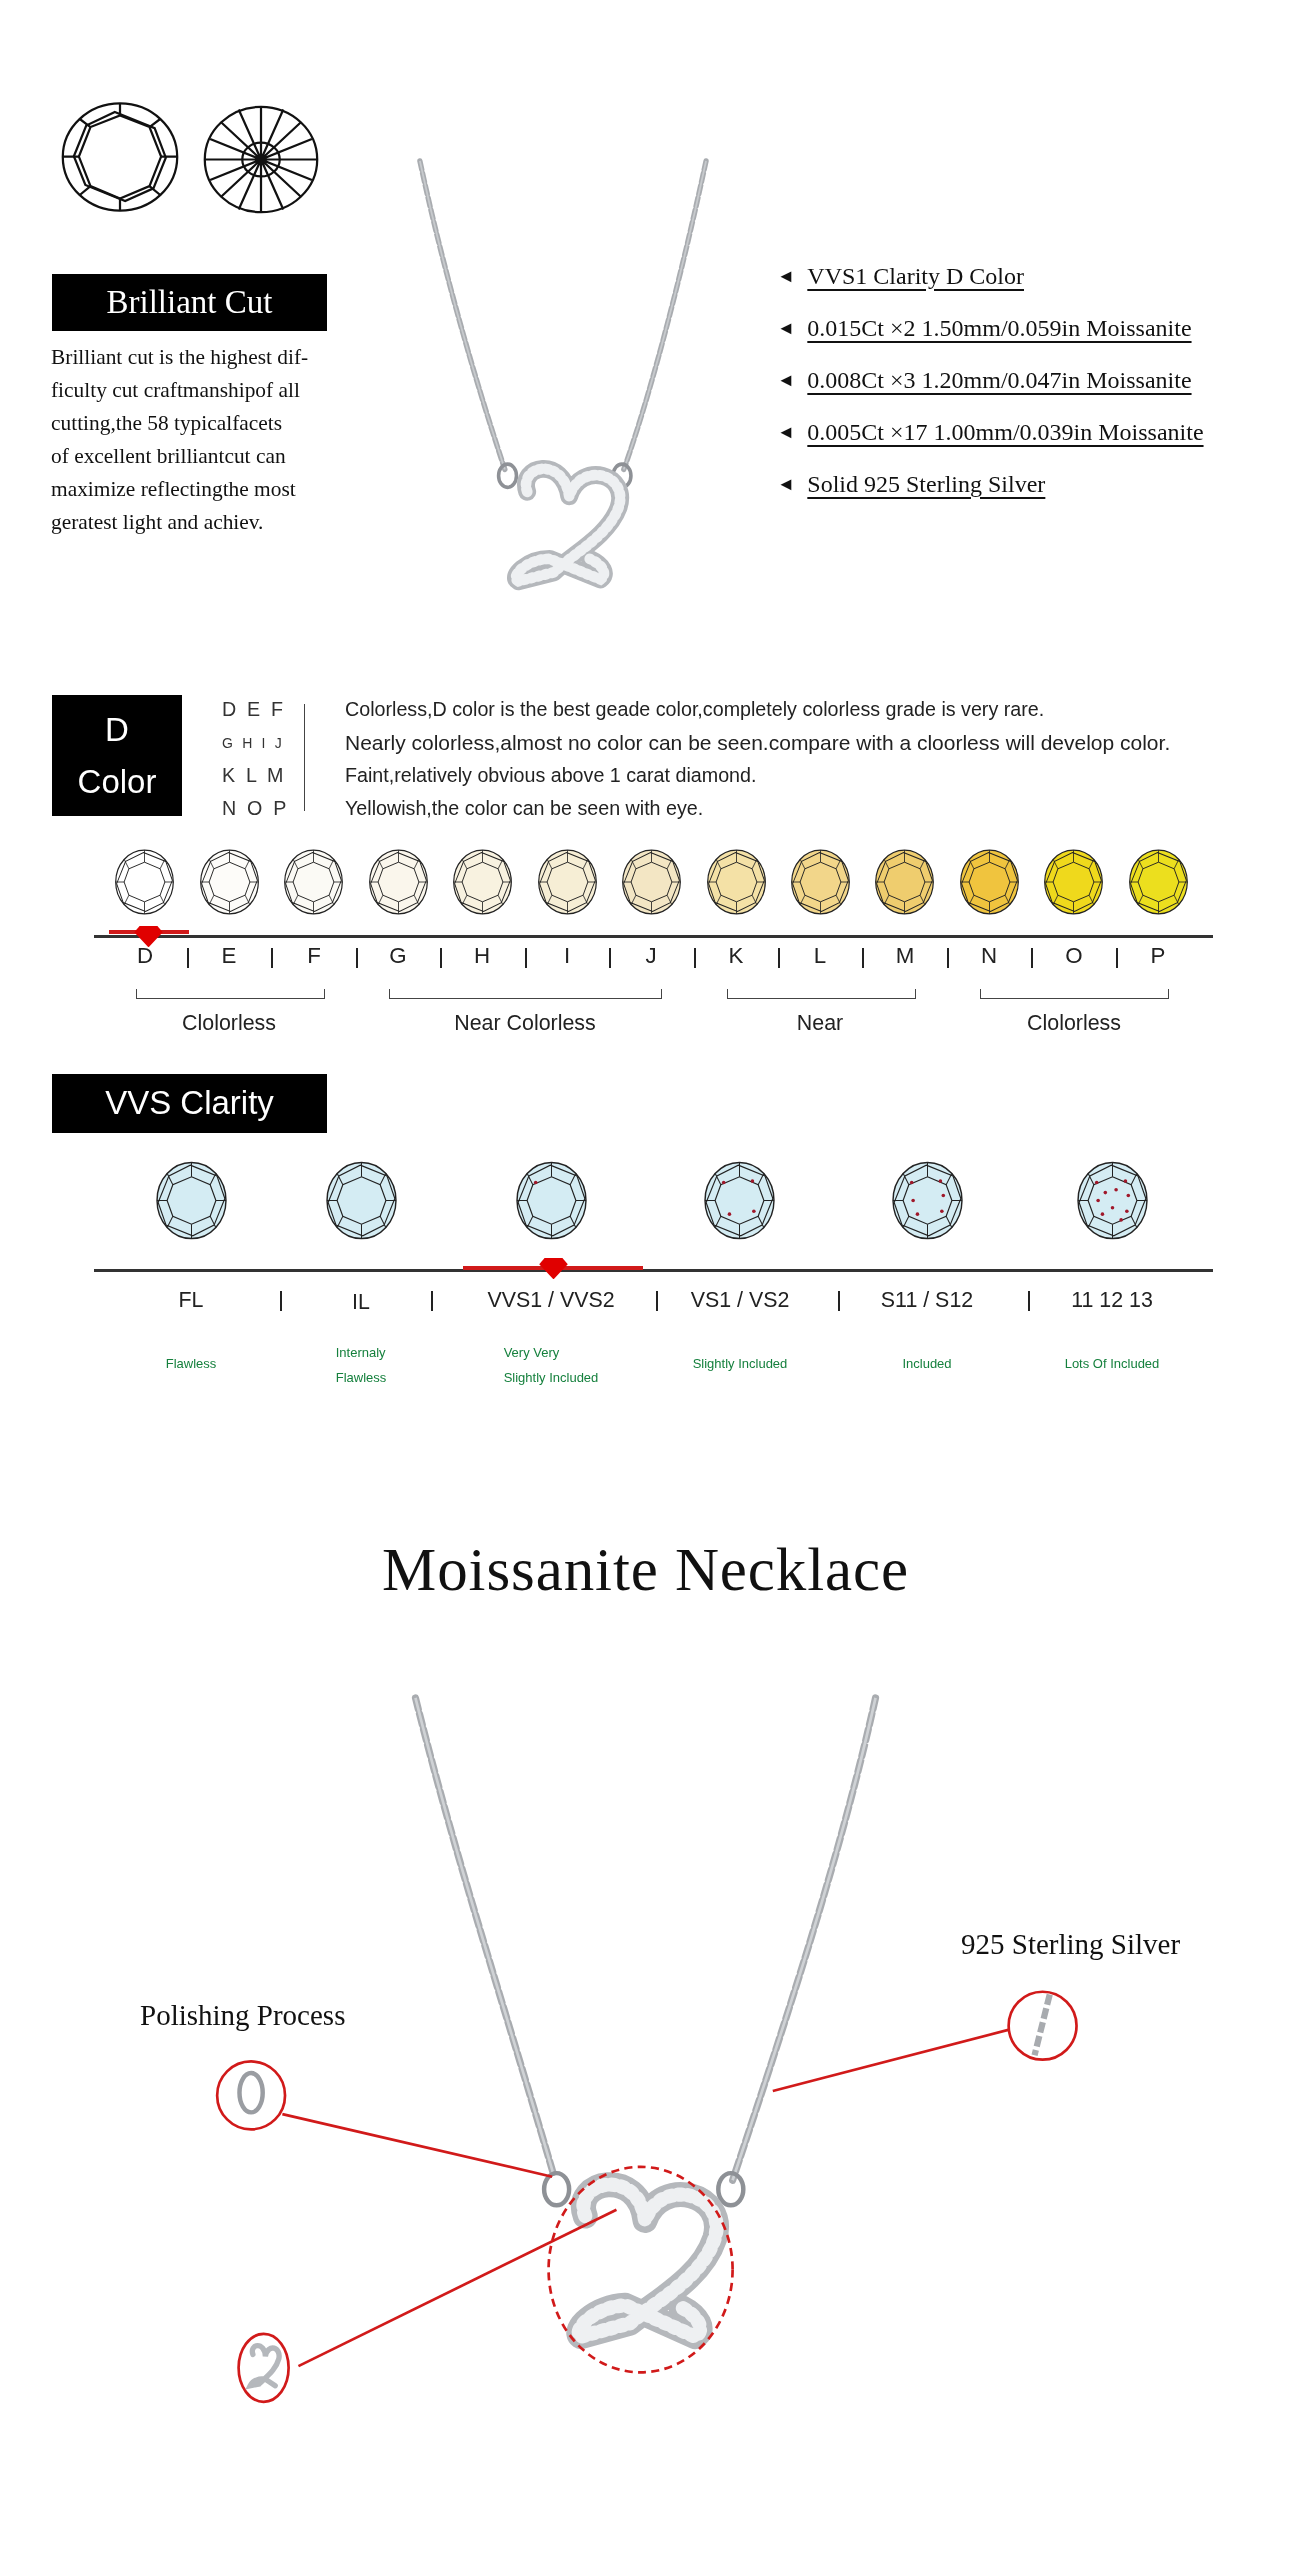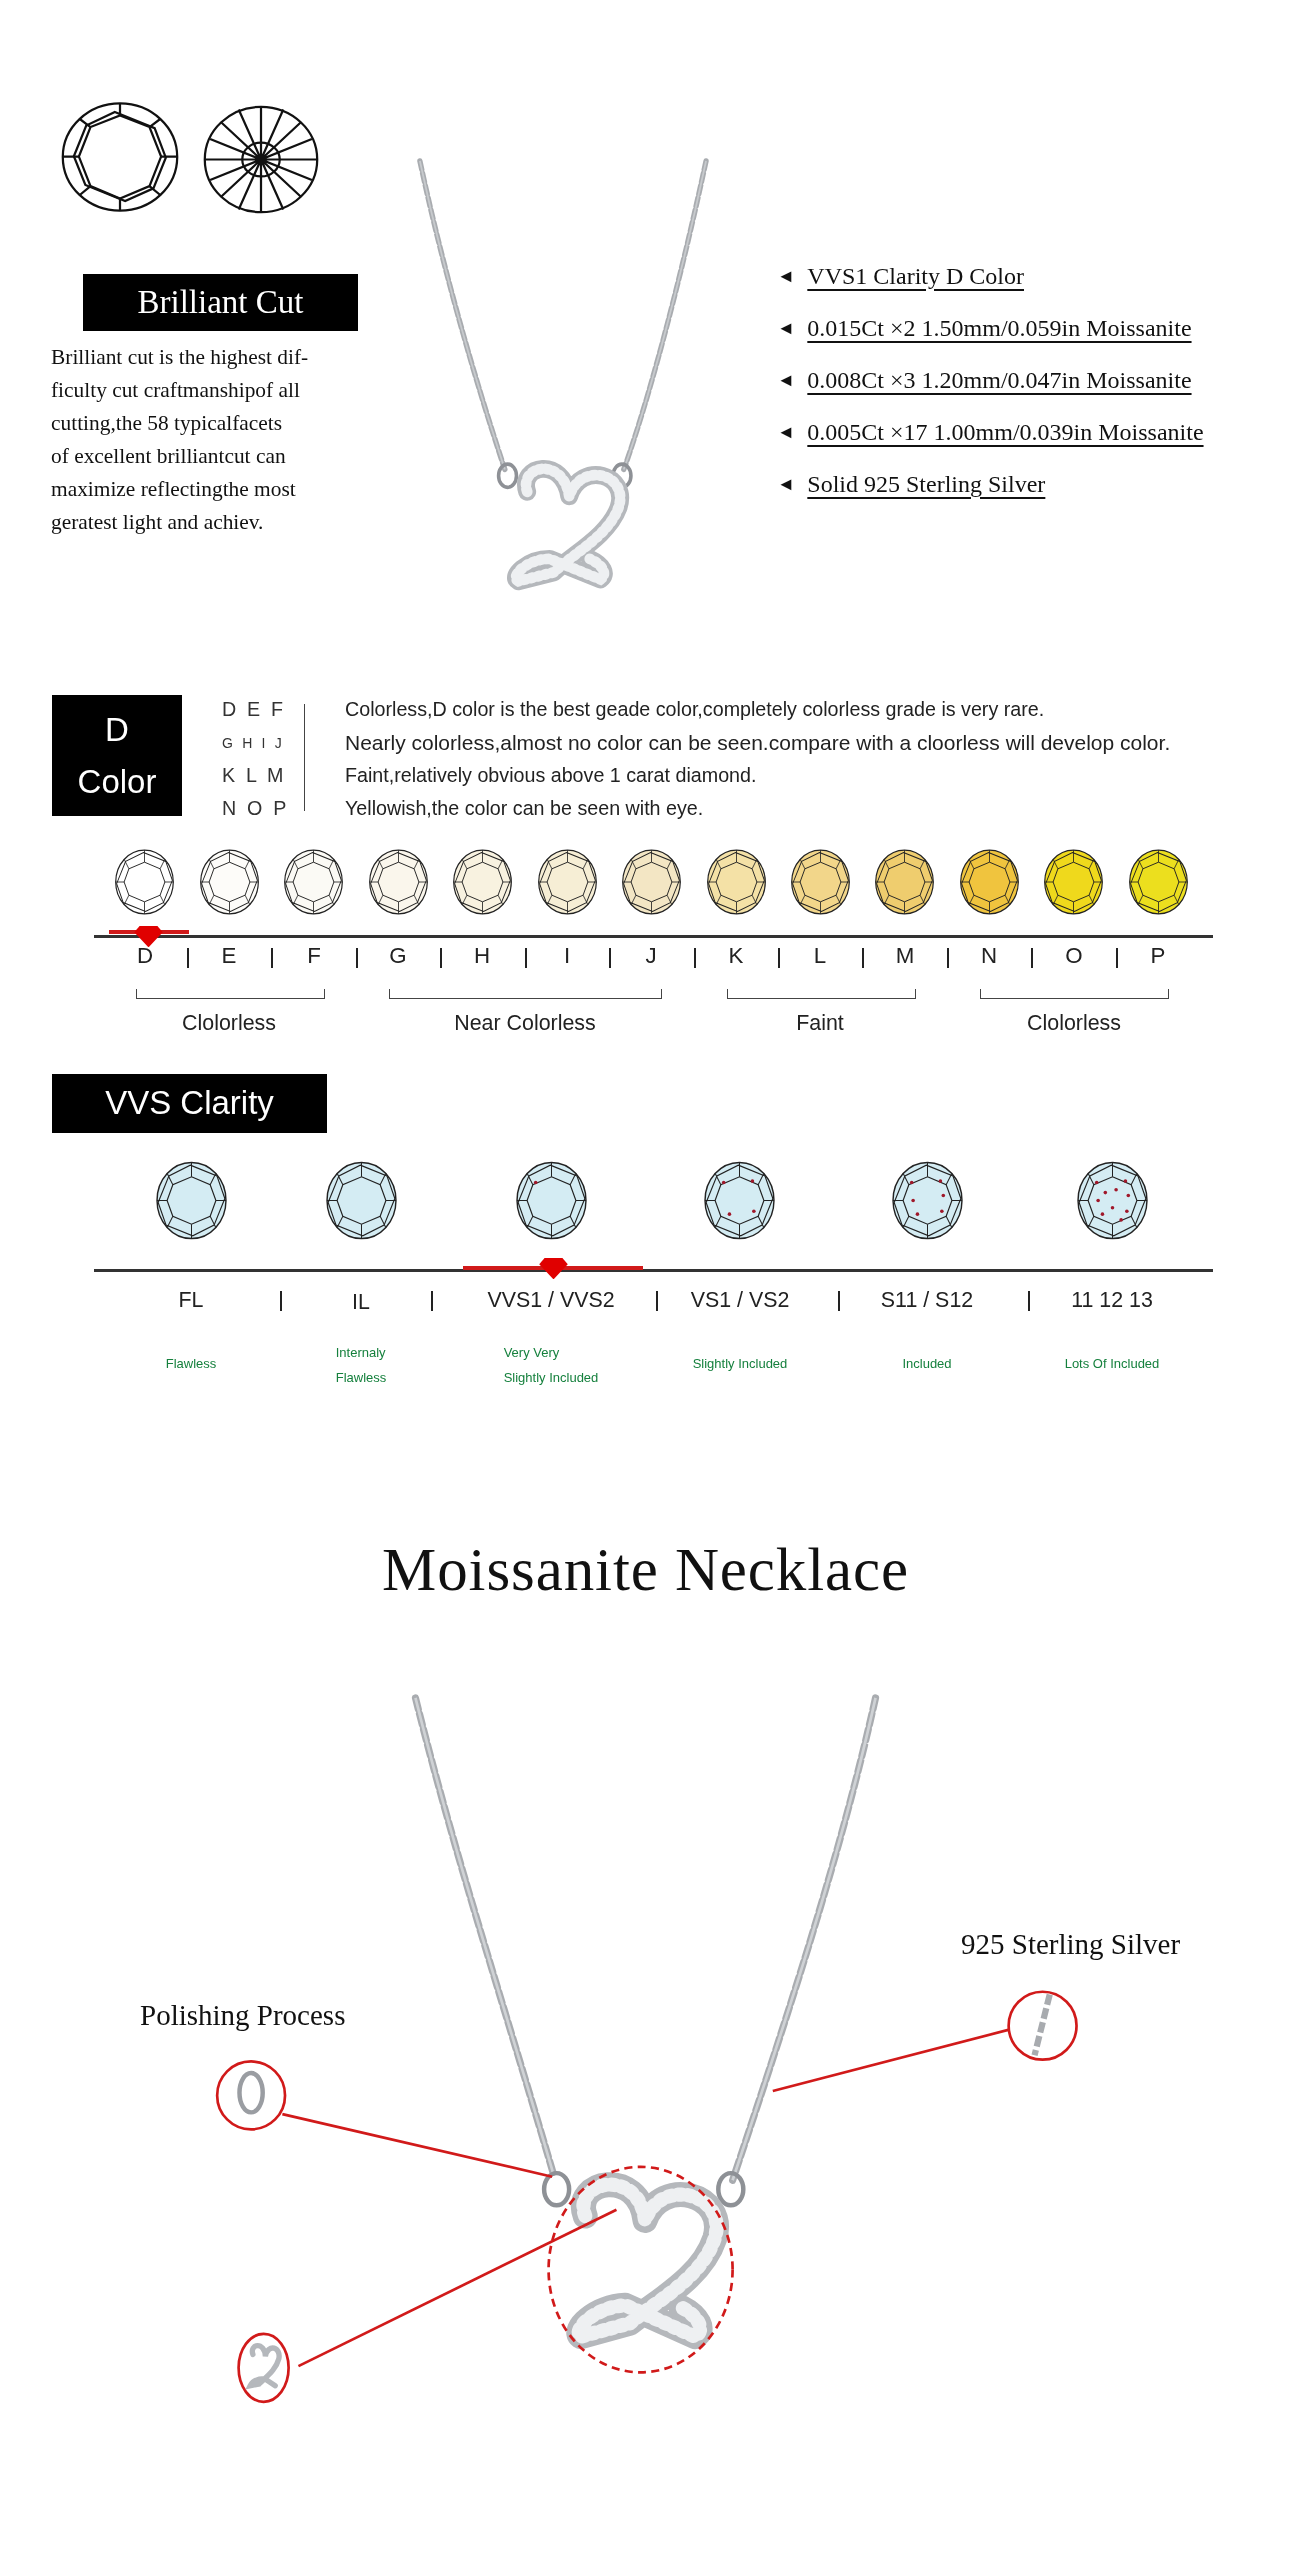--- a/index.html
+++ b/index.html
@@ -32,21 +32,21 @@
     </g>
   </svg>
   <svg class="abs" style="left:203px;top:105px;" width="116" height="109" viewBox="0 0 130 122">
     <g fill="none" stroke="#111" stroke-width="2.5">
       <ellipse cx="65" cy="61" rx="63" ry="59"></ellipse>
       <ellipse cx="65" cy="61" rx="21" ry="19"></ellipse>
       <path d="M65,2 L65,120 M2,61 L128,61 M20,19 L110,103 M110,19 L20,103 M40,5 L90,117 M90,5 L40,117 M8,38 L122,84 M122,38 L8,84"></path>
     </g>
   </svg>
 
-  <div class="abs blackbox" style="left:52px;top:274px;width:275px;height:57px;font-size:33px;margin-left:31px;">
+  <div class="abs blackbox" style="left:52px;top:274px;width:275px;height:57px;font-size:33px;">
     <span>Brilliant Cut</span>
   </div>
 
   <div class="abs body-text" style="left:51px;top:341px;width:295px;">
     <div>Brilliant cut is the highest dif-</div>
     <div>ficulty cut craftmanshipof all</div>
     <div>cutting,the 58 typicalfacets</div>
     <div>of excellent brilliantcut can</div>
     <div>maximize reflectingthe most</div>
     <div>geratest light and achiev.</div>
@@ -232,21 +232,21 @@
       <div class="letter" style="left: 989px; top: 0px;">N</div>
       <div class="sep" style="left: 1031px; top: 5.4px;"></div>
       <div class="letter" style="left: 1074px; top: 0px;">O</div>
       <div class="sep" style="left: 1116px; top: 5.4px;"></div>
       <div class="letter" style="left: 1158px; top: 0px;">P</div>
       <div class="bracket" style="left: 136px; width: 187px; top: 46px;"></div>
       <div class="group-label" style="left: 229px; top: 68px;">Clolorless</div>
       <div class="bracket" style="left: 389px; width: 271px; top: 46px;"></div>
       <div class="group-label" style="left: 525px; top: 68px;">Near Colorless</div>
       <div class="bracket" style="left: 727px; width: 187px; top: 46px;"></div>
-      <div class="group-label" style="left: 820px; top: 68px;">Faint</div>
+      <div class="group-label" style="left: 820px; top: 68px;">Near</div>
       <div class="bracket" style="left: 980px; width: 187px; top: 46px;"></div>
       <div class="group-label" style="left: 1074px; top: 68px;">Clolorless</div>
     </div>
 </div>
 
 <div class="abs" style="left:0;top:1063px;width:1291px;height:357px;">
   <div class="abs blackbox" style="left:52px;top:10.7px;width:275px;height:59px;font-size:33px;font-family:'Liberation Sans',sans-serif;font-weight:300;">
     <span>VVS Clarity</span>
   </div>
   <div id="clarity-gems" class="abs" style="left:0;top:98px;width:1291px;height:80px;">

